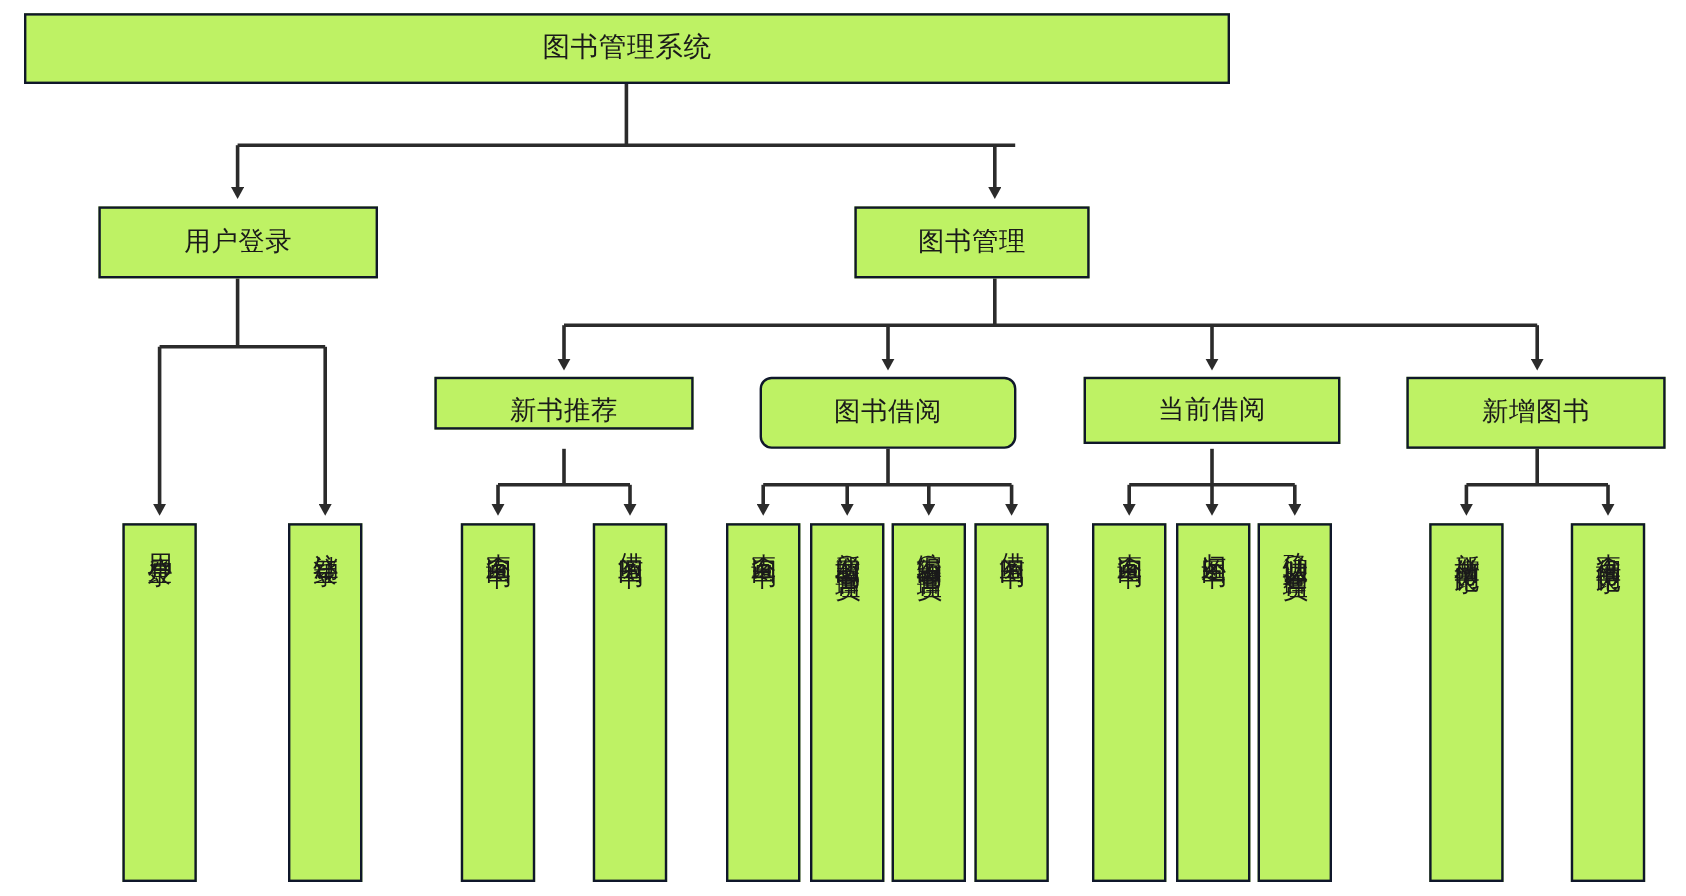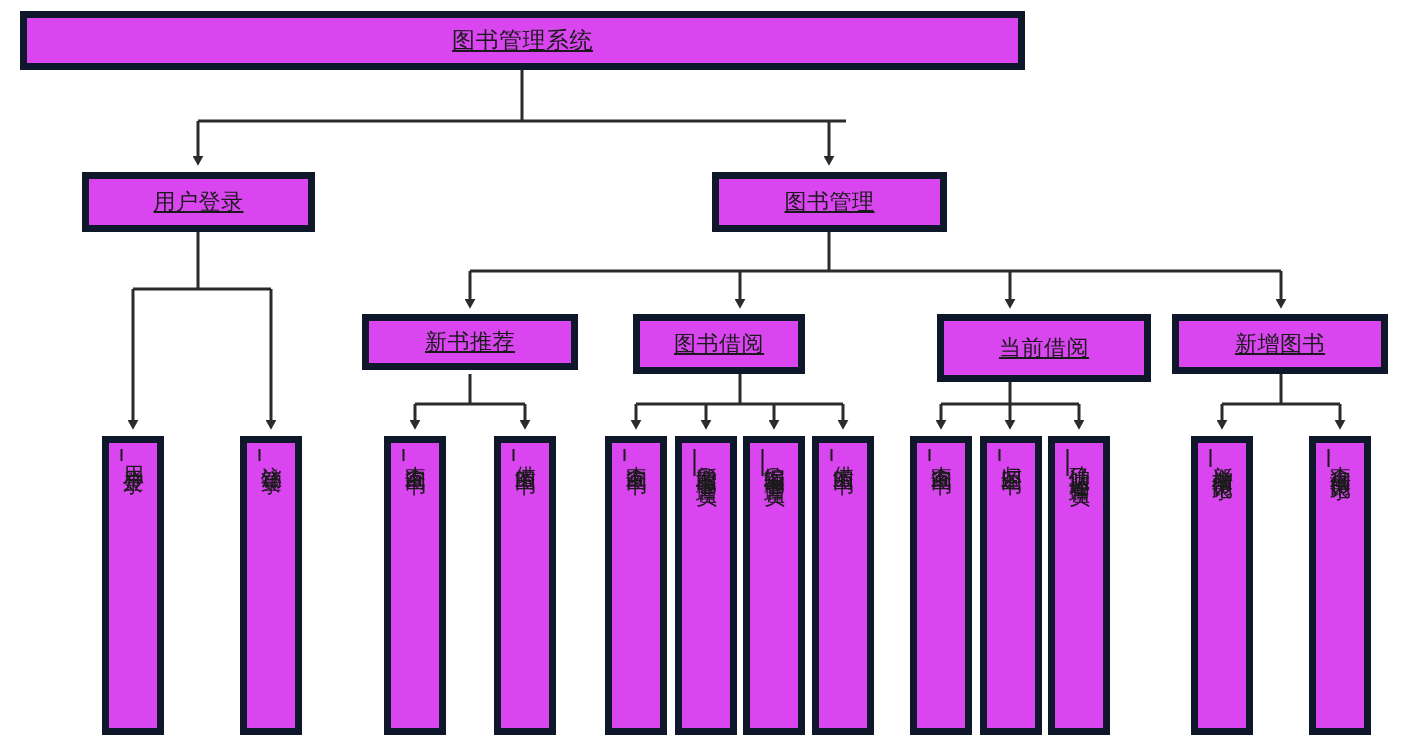--- a/index.html
+++ b/index.html
@@ -20,27 +20,26 @@
   #wires {
     position: absolute;
     left: 0;
     top: 0;
     width: 1405px;
     height: 747px;
   }
   .node {
     position: absolute;
     box-sizing: border-box;
-    border: 7px solid #0f172a;
-    background: #d946ef;
+    border: 2px solid #0f172a;
+    background: #bef264;
     display: flex;
     align-items: center;
     justify-content: center;
     color: #1a1a1a;
-    text-decoration: underline;
   }
   .node .label {
     display: block;
     text-align: center;
     line-height: 1.18;
   }
   .node.horiz .label {
     writing-mode: horizontal-tb;
     font-size: 22px;
     letter-spacing: 0.5px;
@@ -122,33 +121,33 @@
   </svg>
 
   <div class="node horiz root" style="left:20px; top:11px; width:1005px; height:59px;">
     <span class="label">图书管理系统</span>
   </div>
 
   <div class="node horiz" style="left:82px; top:172px; width:233px; height:60px;">
     <span class="label">用户登录</span>
   </div>
 
-  <div class="node horiz" style="left:712px; top:172px; width:235px; height:60px;">
+  <div class="node horiz" style="left:712px; top:172px; width:196px; height:60px;">
     <span class="label">图书管理</span>
   </div>
 
-  <div class="node horiz" style="left:362px; top:314px; width:216px; height:56px;">
+  <div class="node horiz" style="left:362px; top:314px; width:216px; height:44px;align-items:flex-end;">
     <span class="label">新书推荐</span>
   </div>
 
-  <div class="node horiz" style="left:633px; top:314px; width:172px; height:60px;">
+  <div class="node horiz" style="left:633px; top:314px; width:214px; height:60px;border-radius:10px;">
     <span class="label">图书借阅</span>
   </div>
 
-  <div class="node horiz" style="left:937px; top:314px; width:214px; height:68px;">
+  <div class="node horiz" style="left:903px; top:314px; width:214px; height:56px;">
     <span class="label">当前借阅</span>
   </div>
 
   <div class="node horiz" style="left:1172px; top:314px; width:216px; height:60px;">
     <span class="label">新增图书</span>
   </div>
 
   <div class="node vert" style="left:102px; top:436px; width:62px; height:299px;">
     <span class="label">用户登录</span>
   </div>

